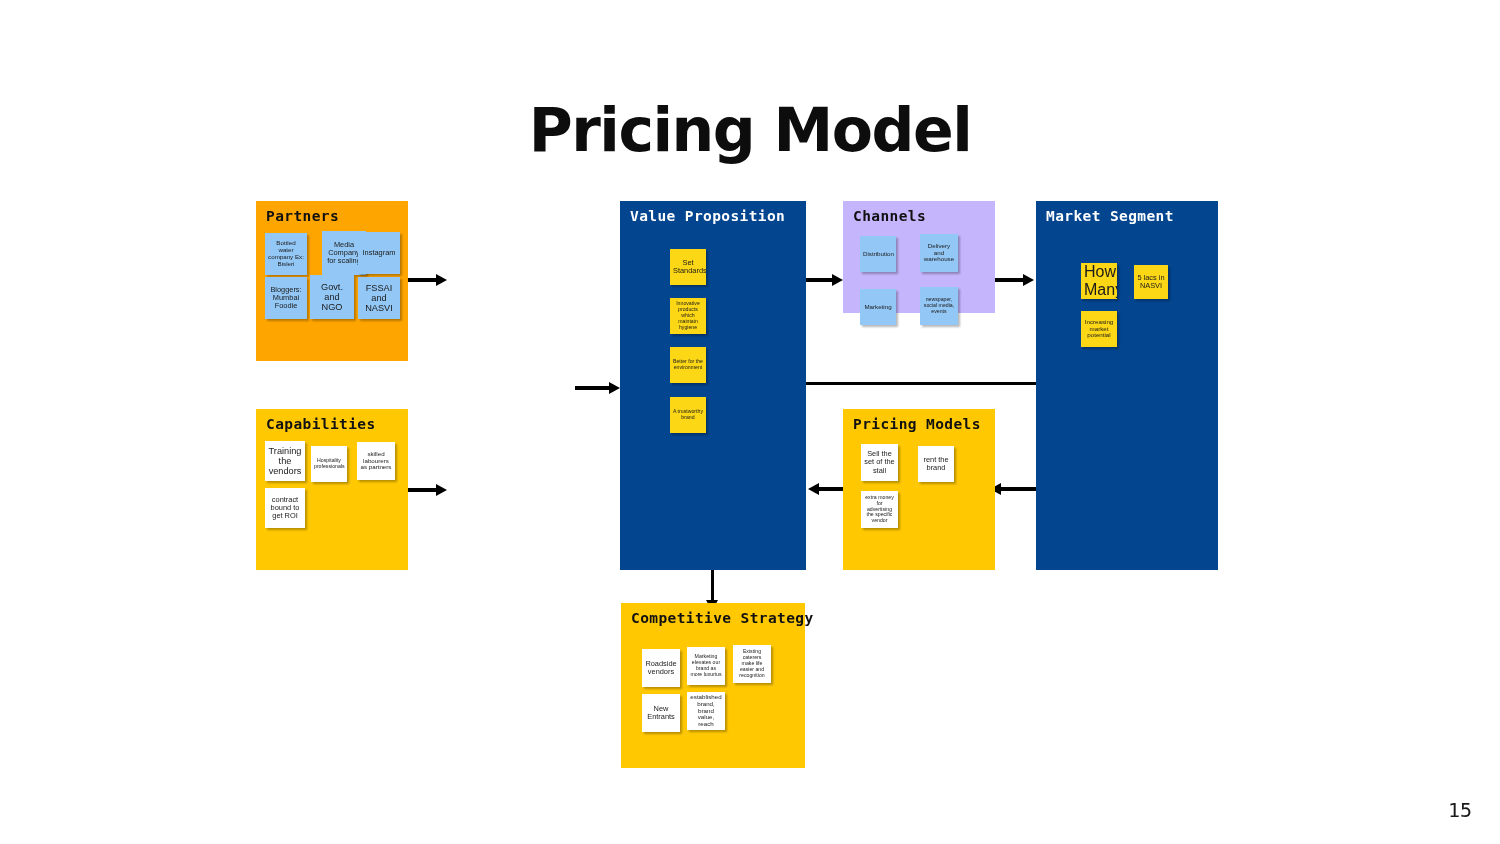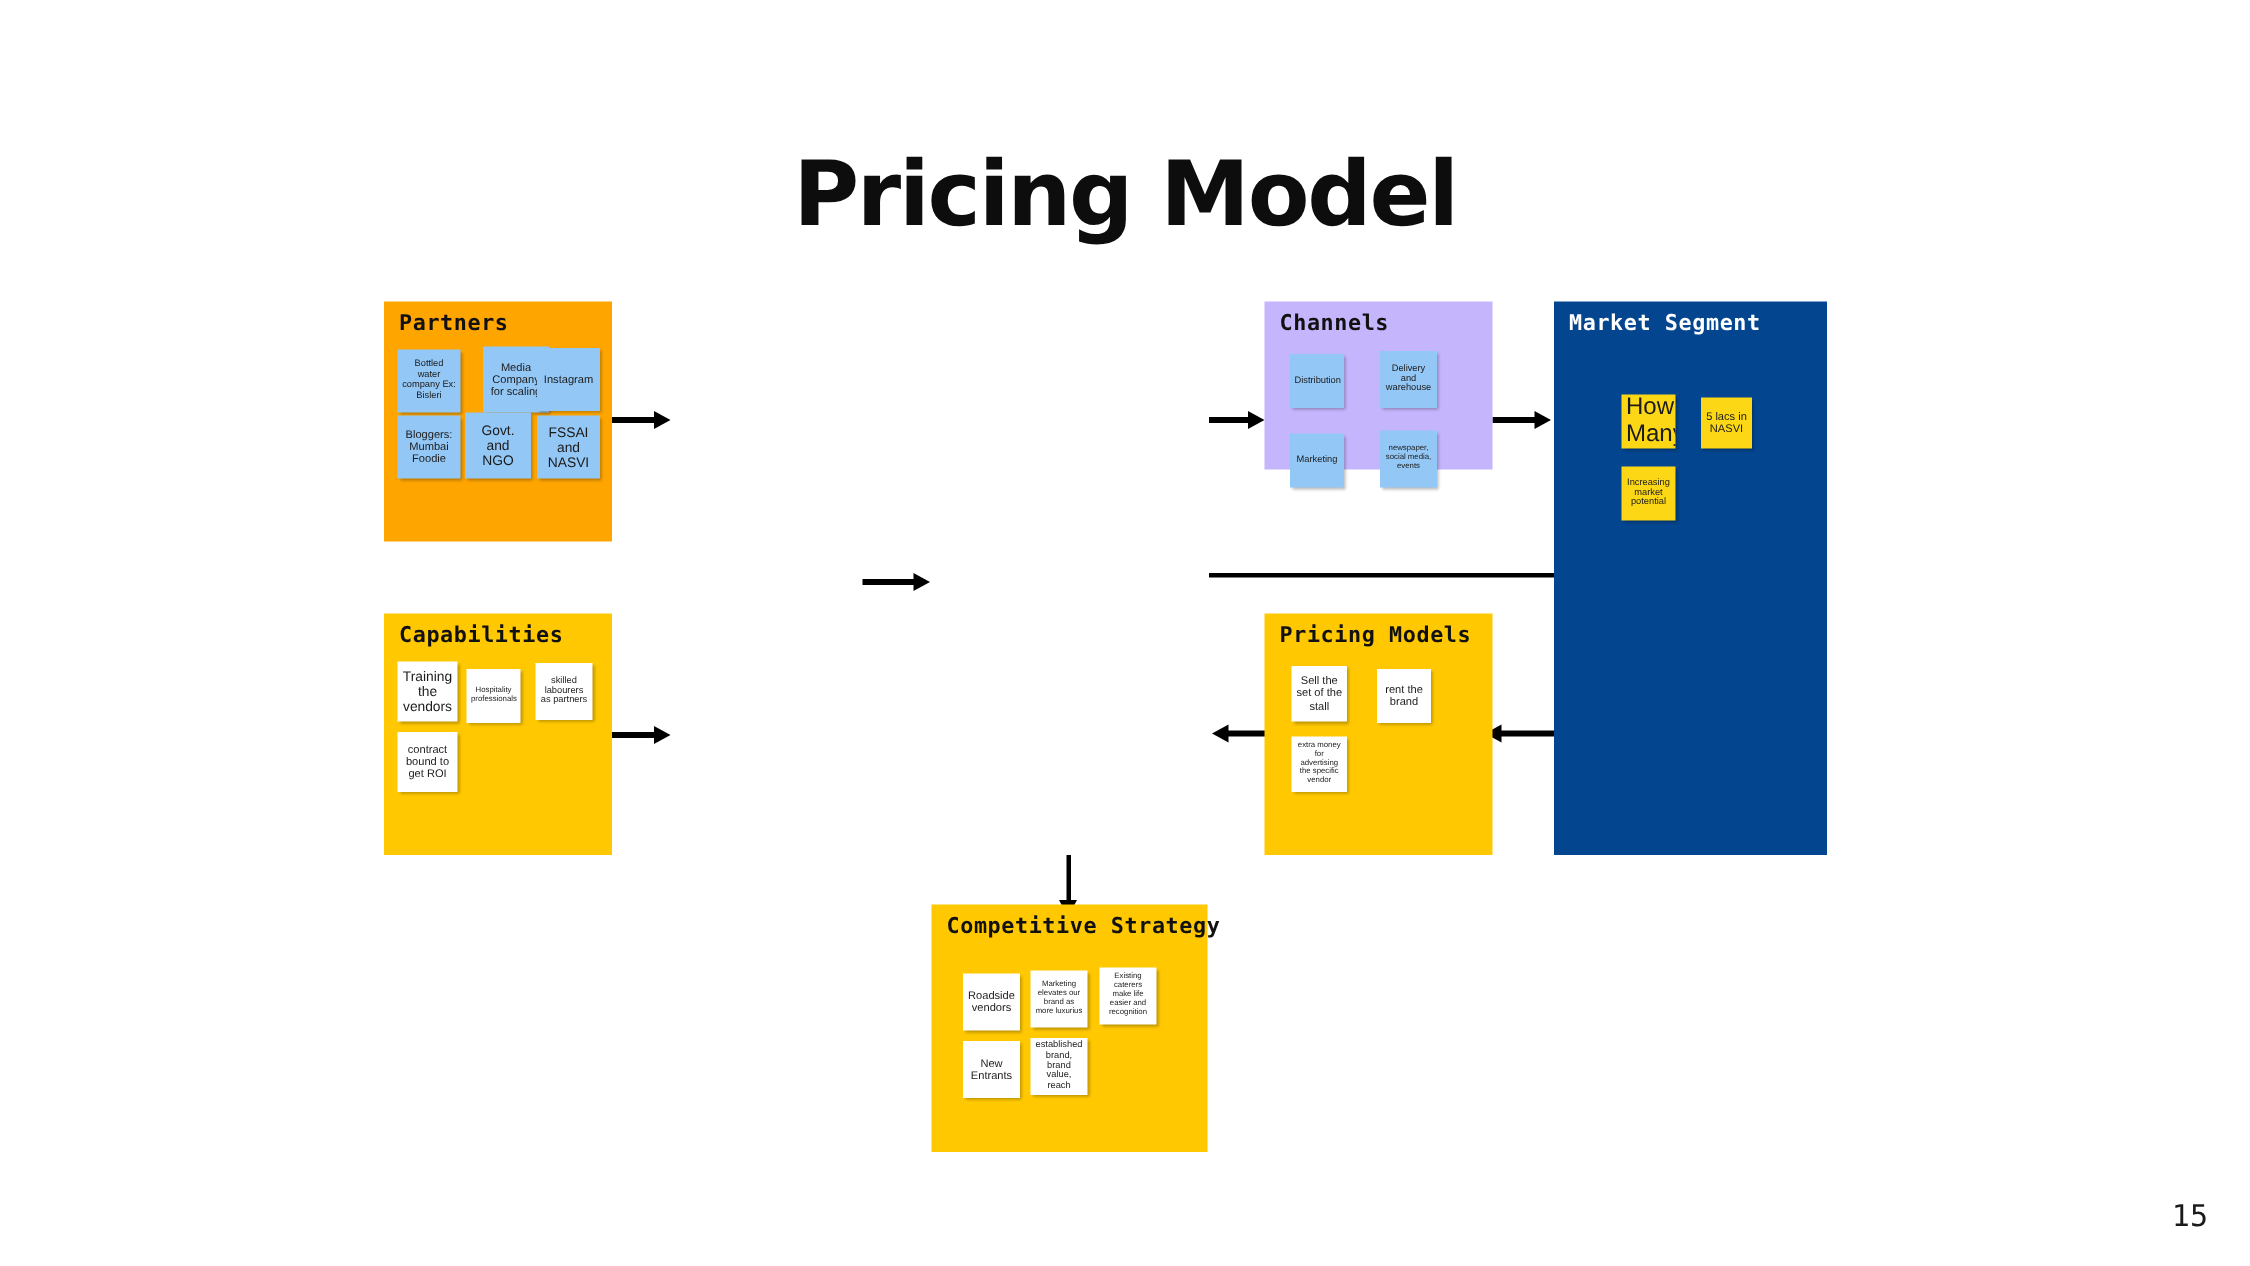--- a/index.html
+++ b/index.html
@@ -183,20 +183,35 @@
     </div>
     <div class="note n-white fs-s" style="left:101px; top:33px; width:38px; height:38px;">
       <span>skilled labourers as partners</span>
     </div>
     <div class="note n-white fs-m" style="left:9px; top:79px; width:40px; height:40px;">
       <span>contract bound to get ROI</span>
     </div>
   </div>
 
 
+  <div class="panel" style="left:620px; top:201px; width:186px; height:369px; background:#04458F;">
+    <div class="panel-title title-light">Value Proposition</div>
+    <div class="note n-yellow fs-m" style="left:50px; top:48px; width:36px; height:36px;">
+      <span>Set Standards</span>
+    </div>
+    <div class="note n-yellow fs-xs" style="left:50px; top:97px; width:36px; height:36px;">
+      <span>Innovative products which maintain hygiene</span>
+    </div>
+    <div class="note n-yellow fs-xs" style="left:50px; top:146px; width:36px; height:36px;">
+      <span>Better for the environment</span>
+    </div>
+    <div class="note n-yellow fs-xs" style="left:50px; top:196px; width:36px; height:36px;">
+      <span>A trustworthy brand</span>
+    </div>
+  </div>
 
   <div class="panel" style="left:843px; top:201px; width:152px; height:112px; background:#c4b5fd;">
     <div class="panel-title title-dark">Channels</div>
     <div class="note n-blue fs-s" style="left:17px; top:35px; width:36px; height:36px;">
       <span>Distribution</span>
     </div>
     <div class="note n-blue fs-s" style="left:77px; top:33px; width:38px; height:38px;">
       <span>Delivery and warehouse</span>
     </div>
     <div class="note n-blue fs-s" style="left:17px; top:88px; width:36px; height:36px;">

